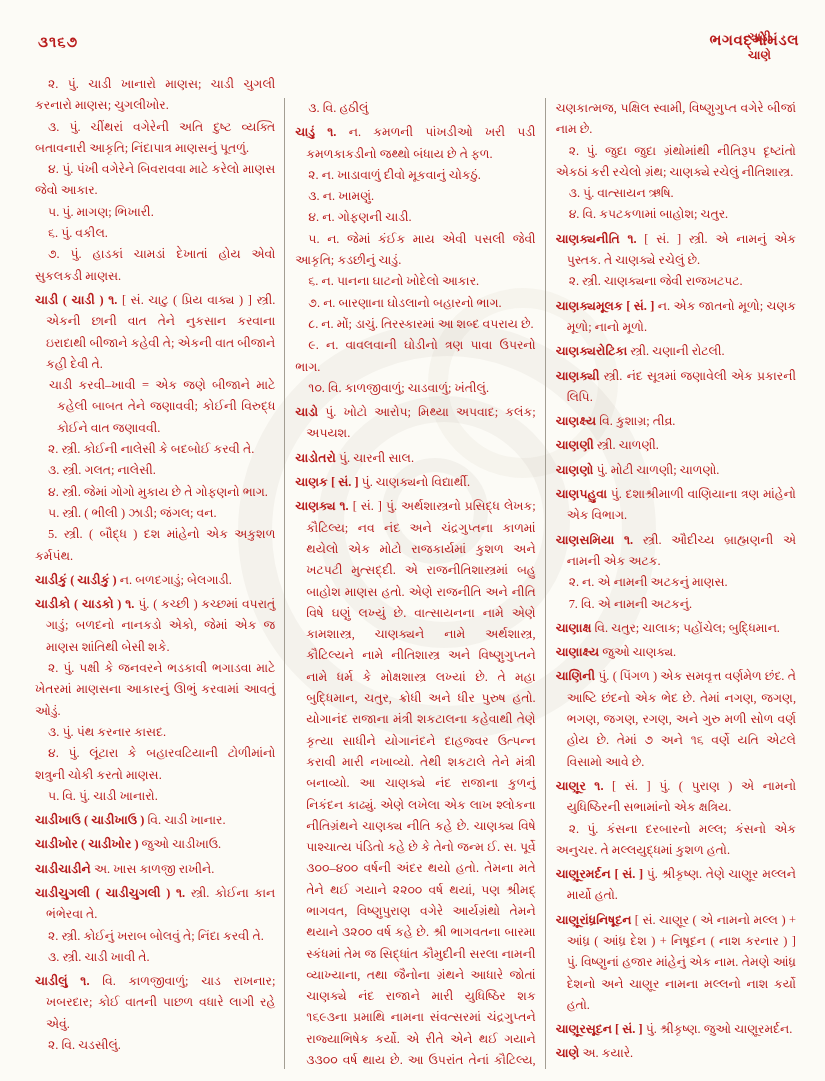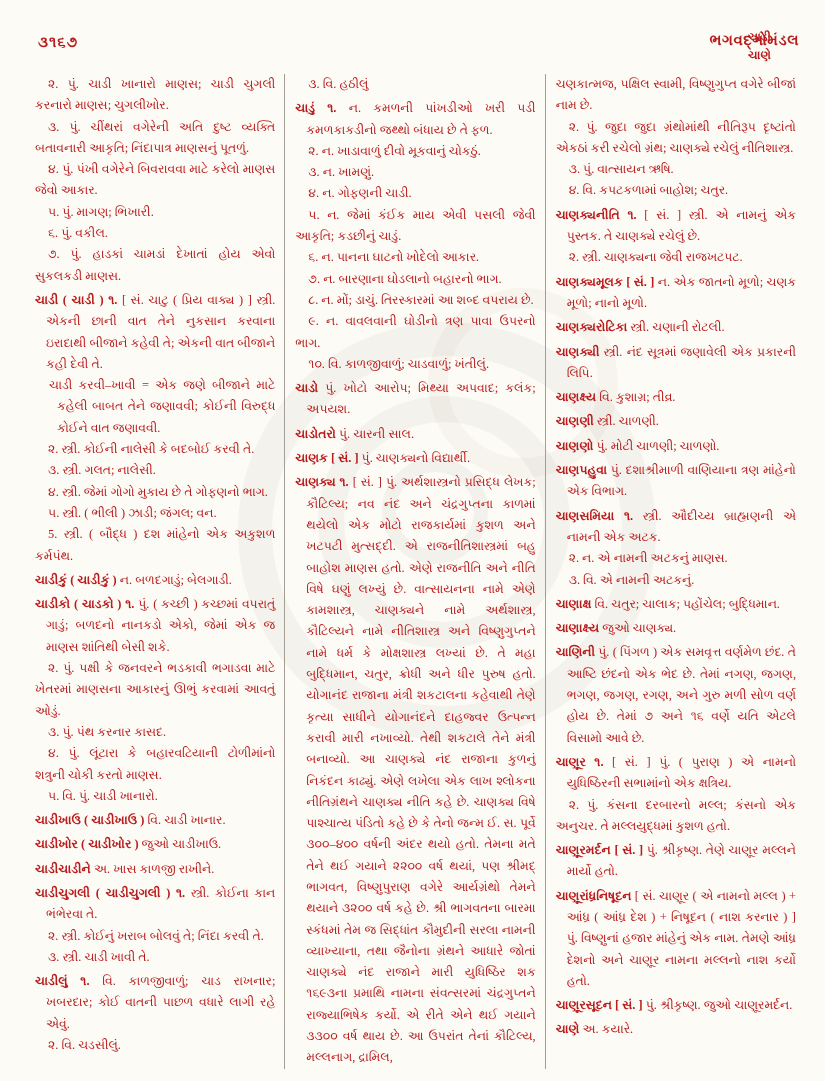--- a/index.html
+++ b/index.html
@@ -25,21 +25,21 @@
   .title{position:absolute;left:0;right:0;top:4px;text-align:right;font-size:15px;font-weight:bold;letter-spacing:.5px;}
   .catchwords{position:absolute;right:28px;top:0;text-align:right;font-size:12px;font-weight:bold;line-height:18px;}
   
   .cols{position:absolute;top:74px;left:35px;right:20px;bottom:12px;display:flex;z-index:1;}
   .col{
     flex:1 1 0;min-width:0;overflow:hidden;
     font-size:12.4px;line-height:21.3px;text-align:justify;
     padding-right:9px;
     font-family:Liberation Serif, serif;
   }
-  .col + .col{border-left:1px solid #a39e93;padding-left:10px;}
+  .col + .col{border-left:1px solid #a39e93;padding-left:10px;margin-top:24px;}
   .blk{margin:0;}
   .entry{margin-top:3px;padding-left:11px;text-indent:-11px;}
   .entry .head{font-weight:bold;}
   .sense{text-indent:13px;}
   .idiom{padding-left:22px;text-indent:-8px;}
   .cont{text-indent:0;}
 </style>
 </head>
 <body>
 
@@ -117,21 +117,21 @@
         <p class="blk sense">૨. સ્ત્રી. ચાણક્યના જેવી રાજખટપટ.</p>
         <p class="blk entry"><b class="head">ચાણક્યમૂલક [ સં. ] </b>ન. એક જાતનો મૂળો; ચણક મૂળો; નાનો મૂળો.</p>
         <p class="blk entry"><b class="head">ચાણક્યરોટિકા </b>સ્ત્રી. ચણાની રોટલી.</p>
         <p class="blk entry"><b class="head">ચાણક્યી </b>સ્ત્રી. નંદ સૂત્રમાં જણાવેલી એક પ્રકારની લિપિ.</p>
         <p class="blk entry"><b class="head">ચાણક્ષ્ય </b>વિ. કુશાગ્ર; તીવ્ર.</p>
         <p class="blk entry"><b class="head">ચાણણી </b>સ્ત્રી. ચાળણી.</p>
         <p class="blk entry"><b class="head">ચાણણો </b>પું. મોટી ચાળણી; ચાળણો.</p>
         <p class="blk entry"><b class="head">ચાણપહુવા </b>પું. દશાશ્રીમાળી વાણિયાના ત્રણ માંહેનો એક વિભાગ.</p>
         <p class="blk entry"><b class="head">ચાણસમિયા ૧. </b>સ્ત્રી. ઔદીચ્ય બ્રાહ્મણની એ નામની એક અટક.</p>
         <p class="blk sense">૨. ન. એ નામની અટકનું માણસ.</p>
-        <p class="blk sense">૩. વિ. એ નામની અટકનું.</p>
+        <p class="blk sense">7. વિ. એ નામની અટકનું.</p>
         <p class="blk entry"><b class="head">ચાણાક્ષ </b>વિ. ચતુર; ચાલાક; પહોંચેલ; બુદ્ધિમાન.</p>
         <p class="blk entry"><b class="head">ચાણાક્ષ્ય </b>જુઓ ચાણક્ય.</p>
         <p class="blk entry"><b class="head">ચાણિની </b>પું. ( પિંગળ ) એક સમવૃત્ત વર્ણમેળ છંદ. તે આષ્ટિ છંદનો એક ભેદ છે. તેમાં નગણ, જગણ, ભગણ, જગણ, રગણ, અને ગુરુ મળી સોળ વર્ણ હોય છે. તેમાં ૭ અને ૧૬ વર્ણે યતિ એટલે વિસામો આવે છે.</p>
         <p class="blk entry"><b class="head">ચાણૂર ૧. </b>[ સં. ] પું. ( પુરાણ ) એ નામનો યુધિષ્ઠિરની સભામાંનો એક ક્ષત્રિય.</p>
         <p class="blk sense">૨. પું. કંસના દરબારનો મલ્લ; કંસનો એક અનુચર. તે મલ્લયુદ્ધમાં કુશળ હતો.</p>
         <p class="blk entry"><b class="head">ચાણૂરમર્દન [ સં. ] </b>પું. શ્રીકૃષ્ણ. તેણે ચાણૂર મલ્લને માર્યો હતો.</p>
         <p class="blk entry"><b class="head">ચાણૂરાંધ્રનિષૂદન </b>[ સં. ચાણૂર ( એ નામનો મલ્લ ) + આંધ્ર ( આંધ્ર દેશ ) + નિષૂદન ( નાશ કરનાર ) ] પું. વિષ્ણુનાં હજાર માંહેનું એક નામ. તેમણે આંધ્ર દેશનો અને ચાણૂર નામના મલ્લનો નાશ કર્યો હતો.</p>
         <p class="blk entry"><b class="head">ચાણૂરસૂદન [ સં. ] </b>પું. શ્રીકૃષ્ણ. જુઓ ચાણૂરમર્દન.</p>
         <p class="blk entry"><b class="head">ચાણે </b>અ. કયારે.</p>
       </div>

